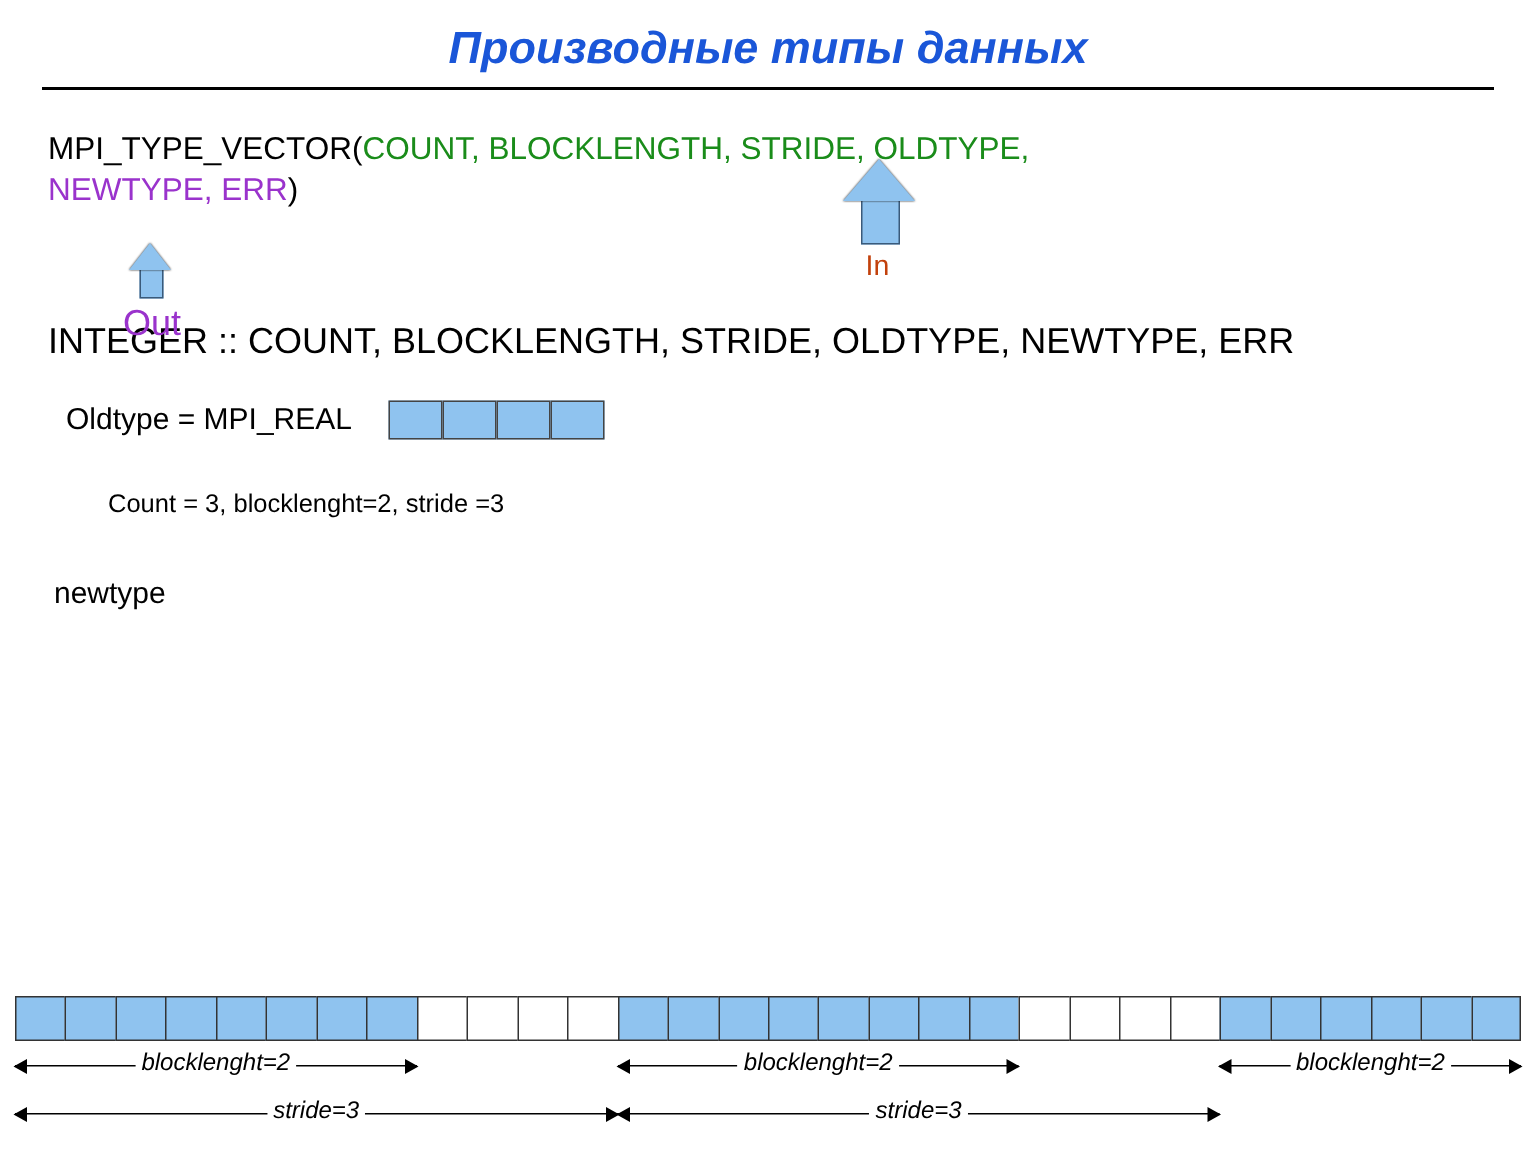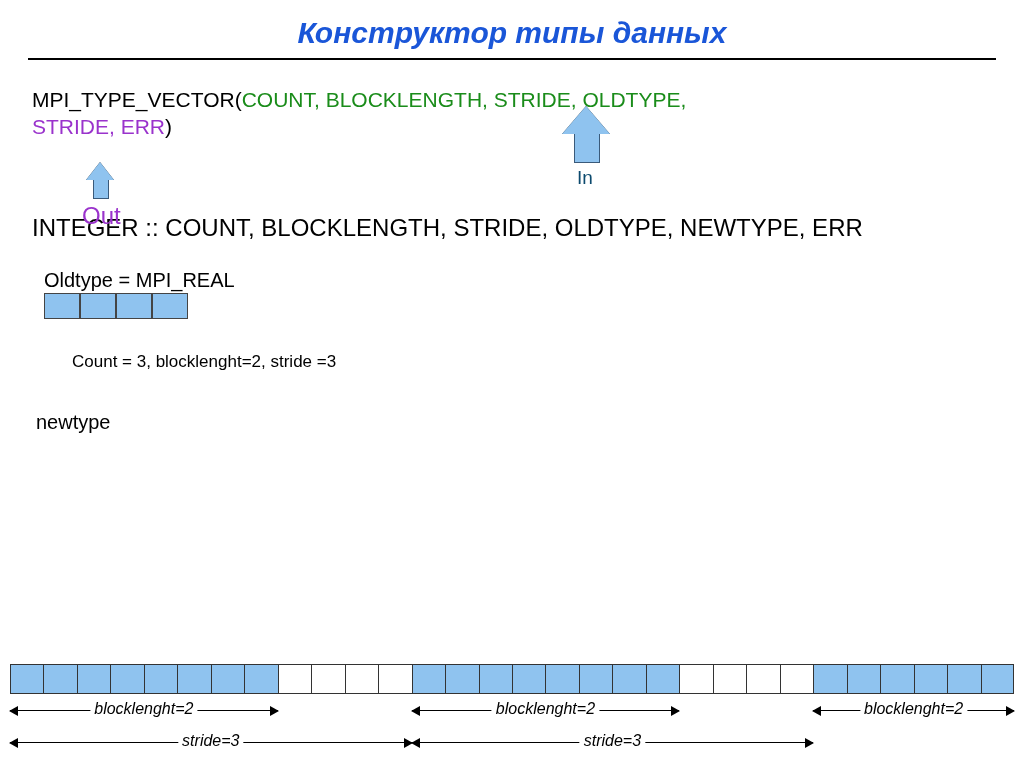--- a/index.html
+++ b/index.html
@@ -28,28 +28,28 @@
   }
   .content {
     margin: 0 32px;
     font-size: 21px;
     line-height: 1.3;
   }
   .func { color: #1a56d8; }
   .argsin { color: #1a8c1a; }
   .argsout { color: #9a33cc; }
   .out-label { color: #9a33cc; font-size: 24px; position: absolute; }
-  .in-label  { color: #0c4a6e; font-size: 19px; position: absolute; }
+  .in-label  { color: #c2410c; font-size: 19px; position: absolute; }
   .small { font-size: 24px; }
   .oldtype-row {
     display: flex;
-    align-items: flex-start;
+    align-items: flex-end;
+    gap: 24px;
     margin: 24px 0 0 12px;
     font-size: 20px;
-    flex-direction: column;
   }
   .oldtype-blocks {
     display: flex;
   }
   .cell {
     width: 36px;
     height: 26px;
     background: #8fc3ef;
     border: 1px solid #444;
     box-sizing: border-box;
@@ -142,28 +142,28 @@
     border-bottom-width: 28px;
     margin-left: -10px;
   }
   .uparrow.big .stem {
     width: 24px; height: 28px; margin-left: 2px;
   }
 </style>
 </head>
 <body>
 
-<div class="title">Конструктор типы данных</div>
+<div class="title">Производные типы данных</div>
 <hr class="hr">
 
 <div class="content">
 
   <p style="margin-top:26px;">
     <span>MPI_TYPE_VECTOR</span><span>(</span><span class="argsin">COUNT, BLOCKLENGTH, STRIDE, OLDTYPE,</span><br>
-    <span class="argsout">STRIDE, ERR</span><span>)</span>
+    <span class="argsout">NEWTYPE, ERR</span><span>)</span>
   </p>
 
   <div style="position:relative; height:58px;">
     <div class="uparrow" style="left:56px; top:0;">
       <div class="head"></div>
         <div class="stem"></div>
     </div>
     <span class="out-label" style="left:50px; top:38px;">Out</span>
 
     <div class="uparrow big" style="left:540px; top:-56px;">

